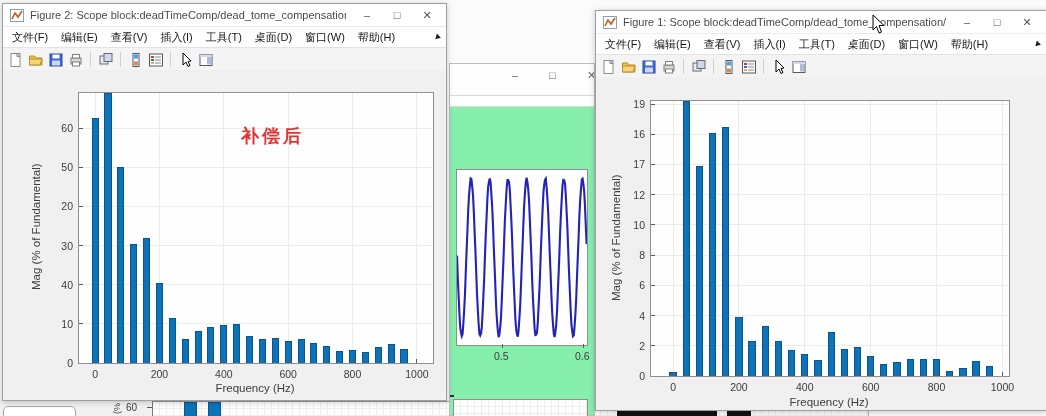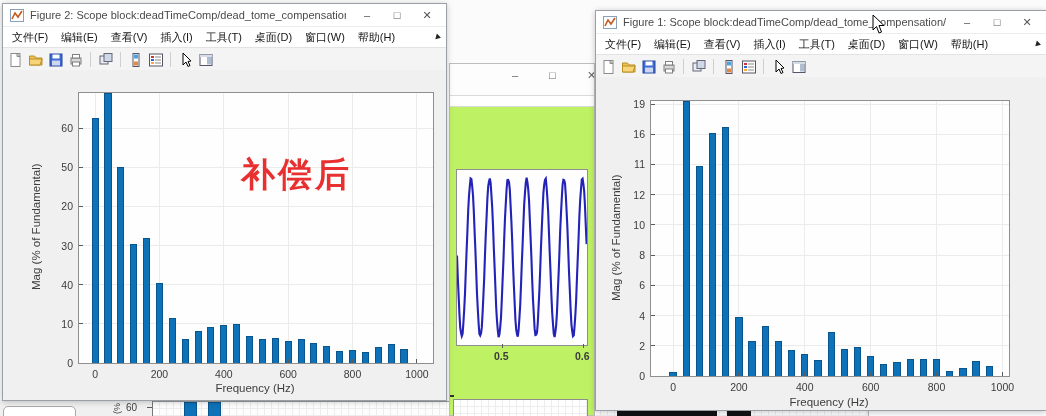--- a/index.html
+++ b/index.html
@@ -30,21 +30,21 @@
   .tick-label{position:absolute;font-size:10.5px;color:#3c3c3c;white-space:nowrap;}
   .chart-title{position:absolute;font-size:12px;font-weight:700;color:#2d2d2d;text-align:center;white-space:nowrap;}
   .xaxis-label{position:absolute;font-size:11.5px;color:#3c3c3c;text-align:center;white-space:nowrap;}
   .yaxis-label{position:absolute;font-size:11.5px;color:#3c3c3c;writing-mode:vertical-rl;transform:rotate(180deg);
                text-align:center;white-space:nowrap;}
   .annotation{position:absolute;color:#e93030;font-weight:700;letter-spacing:3px;white-space:nowrap;}
   
   #scope-win{left:449px;top:63px;width:146px;height:353px;border:1px solid #bdbdbd;box-shadow:none;}
   #scope-win .mini-titlebar{height:31px;background:#fdfdfd;border-bottom:1px solid #d9d9d9;position:relative;overflow:hidden;}
   #scope-win .mini-menustrip{height:10px;background:#fff;border-bottom:1px solid #dadada;}
-  #scope-win .mini-body{position:absolute;left:0;right:0;top:43px;bottom:0;background:#bef264;font-weight:bold;}
+  #scope-win .mini-body{position:absolute;left:0;right:0;top:43px;bottom:0;background:#86efac;}
   .mini-btn{position:absolute;top:5px;font-size:11px;color:#666;}
   .grid-bg{background-image:repeating-linear-gradient(to right,transparent 0 6px,#ededed 6px 7px),
                             repeating-linear-gradient(to bottom,transparent 0 6px,#ededed 6px 7px);}
   
   #bottom-fig{position:absolute;left:0;top:400px;width:868px;height:16px;background:#f0f0f0;border-right:1px solid #b5b5b5;}
   #cursor{position:absolute;left:872px;top:14px;z-index:50;}
 </style>
 </head>
 <body>
 
@@ -240,21 +240,21 @@
           <div class="tick-label" style="right: 360px; top: 68.3478px; text-align: center;">50</div>
           <div class="tick-label" style="right: 360px; top: 29.2174px; text-align: right;">60</div>
           <div class="tick-label" style="left: 2.09091px; width: 28px; top: 275px; text-align: center;">0</div>
           <div class="tick-label" style="left: 66.4545px; width: 28px; top: 275px; text-align: center;">200</div>
           <div class="tick-label" style="left: 130.818px; width: 28px; top: 275px; text-align: center;">400</div>
           <div class="tick-label" style="left: 195.182px; width: 28px; top: 275px; text-align: center;">600</div>
           <div class="tick-label" style="left: 259.545px; width: 28px; top: 275px; text-align: center;">800</div>
           <div class="tick-label" style="left: 323.909px; width: 28px; top: 275px; text-align: center;">1000</div>
         </div>
       <div class="xaxis-label" style="left:75px;width:354px;top:312px;">Frequency (Hz)</div>
-      <div class="annotation" style="left:238px;top:54px;font-size:34px;margin-top:28px;">补偿后</div>
+      <div class="annotation" style="left:238px;top:54px;font-size:18px;">补偿后</div>
     </div>
   </div>
 
   <div class="window" id="fig1-win" style="left:595px;top:10px;width:451px;height:401px;z-index:5;border-right:none;">
     <div class="titlebar">
       <svg class="win-icon" viewBox="0 0 14 13">
         <rect x="0.5" y="0.5" width="13" height="12" fill="#fff" stroke="#8aa0b8"></rect>
         <polyline points="2,10 5,4 8,8 12,2" fill="none" stroke="#c45a1e" stroke-width="1.6"></polyline>
       </svg>
       <span class="title">Figure 1: Scope block:deadTimeComp/dead_tome_compensation/...</span>
@@ -403,21 +403,21 @@
             <div class="tickmark" style="top: 271px; height: 4px; left: 285.044px; width: 1px;"></div>
             <div class="tickmark" style="top: 271px; height: 4px; left: 350.913px; width: 1px;"></div>
           </div>
           <div class="tick-label" style="right: 364px; top: 269px; text-align: right;">0</div>
           <div class="tick-label" style="right: 364px; top: 238.78px; text-align: right;">2</div>
           <div class="tick-label" style="right: 364px; top: 208.56px; text-align: right;">4</div>
           <div class="tick-label" style="right: 364px; top: 178.341px; text-align: right;">6</div>
           <div class="tick-label" style="right: 364px; top: 148.121px; text-align: right;">8</div>
           <div class="tick-label" style="right: 364px; top: 117.901px; text-align: right;">10</div>
           <div class="tick-label" style="right: 364px; top: 87.6813px; text-align: right;">12</div>
-          <div class="tick-label" style="right: 364px; top: 57.4615px; text-align: right;">11</div>
+          <div class="tick-label" style="right: 364px; top: 57.4615px; text-align: right;">17</div>
           <div class="tick-label" style="right: 364px; top: 27.2418px; text-align: center;">16</div>
           <div class="tick-label" style="right: 364px; top: -2.97802px; text-align: right;">19</div>
           <div class="tick-label" style="left: 8.06624px; width: 28px; top: 280px; text-align: center;">0</div>
           <div class="tick-label" style="left: 73.9356px; width: 28px; top: 280px; text-align: center;">200</div>
           <div class="tick-label" style="left: 139.805px; width: 28px; top: 280px; text-align: center;">400</div>
           <div class="tick-label" style="left: 205.674px; width: 28px; top: 280px; text-align: center;">600</div>
           <div class="tick-label" style="left: 271.544px; width: 28px; top: 280px; text-align: center;">800</div>
           <div class="tick-label" style="left: 337.413px; width: 28px; top: 280px; text-align: center;">1000</div>
         </div>
       <div class="xaxis-label" style="left:54px;width:358px;top:319px;">Frequency (Hz)</div>

